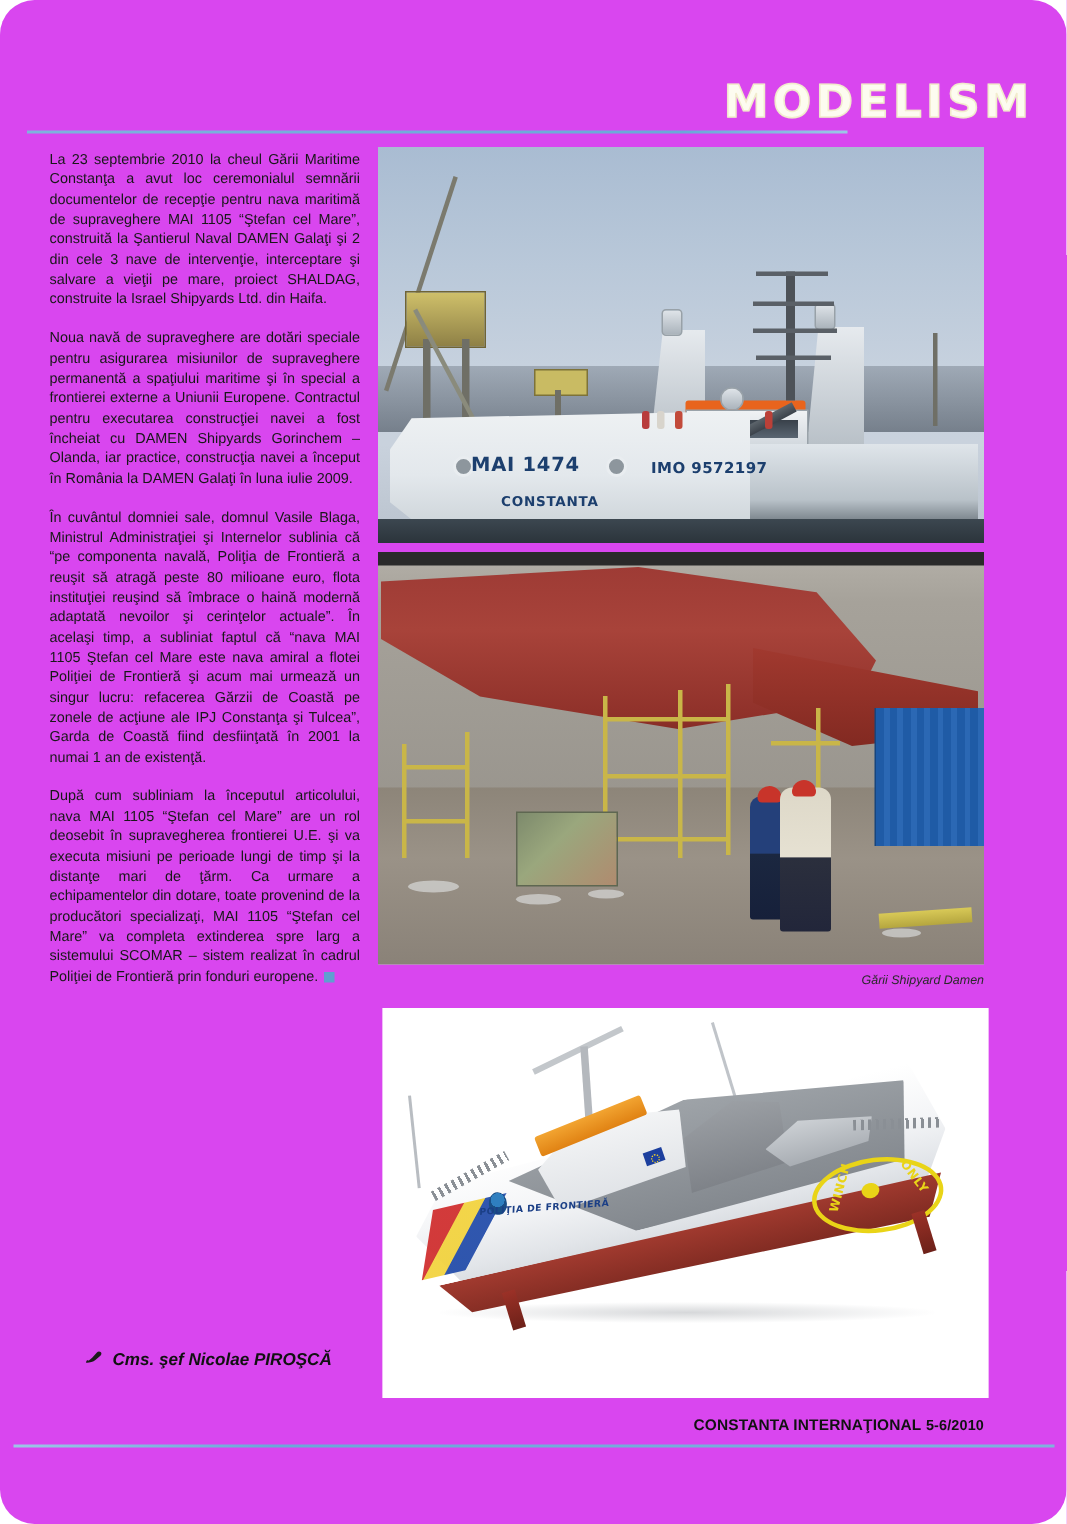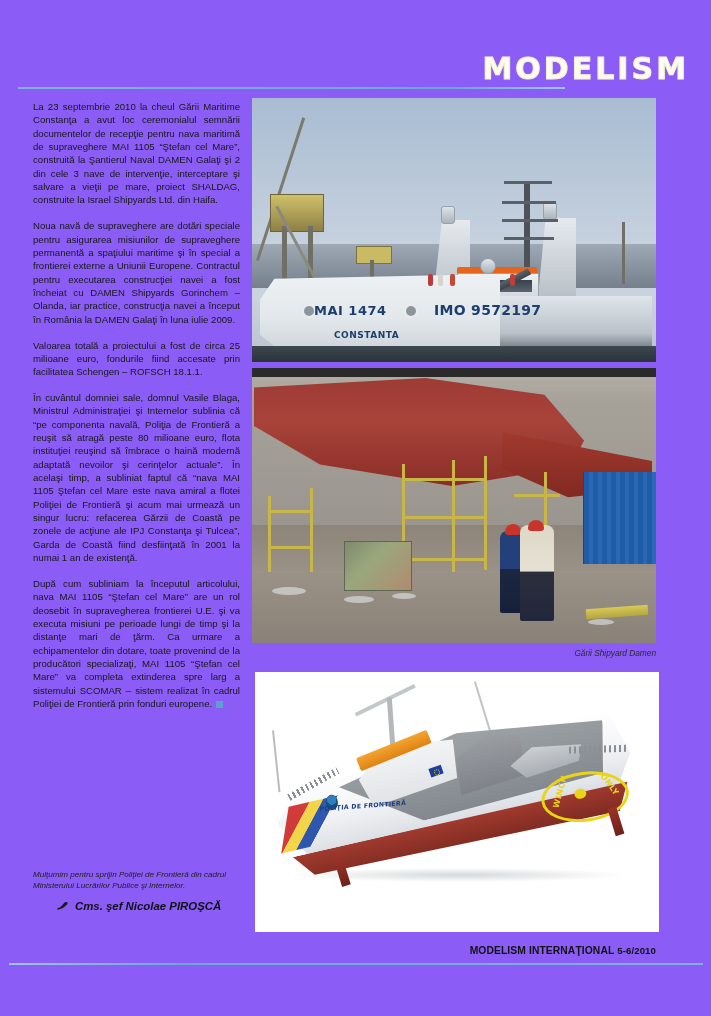--- a/index.html
+++ b/index.html
@@ -13,21 +13,22 @@
     position: relative;
     overflow: hidden;
     font-family: "Liberation Sans", sans-serif;
     color: #1a1a1a;
   }
 
   
   .page {
     position: absolute;
     inset: 0;
-    background: #8b5cf6;
+    background: #d946ef;
+    border-radius: 23px;
   }
 
   
   .masthead {
     position: absolute;
     left: 0;
     top: 52px;
     width: 711px;
     height: 40px;
   }
@@ -194,21 +195,21 @@
   }
   .p1-port {
     position: absolute;
     left: 82px; bottom: 22px;
     font-size: 9px; font-weight: bold; color: #1c3f6e;
     font-family: "DejaVu Sans", sans-serif; letter-spacing: 0.5px;
   }
   .p1-imo {
     position: absolute;
     left: 182px; bottom: 44px;
-    font-size: 14px; font-weight: bold; color: #1c3f6e;
+    font-size: 10px; font-weight: bold; color: #1c3f6e;
     font-family: "DejaVu Sans", sans-serif; letter-spacing: 0.3px;
   }
   .p1-port-hole { position:absolute; width:10px; height:10px; border-radius:50%;
     background:#8d969d; border:2px solid #e9edf0; }
   .p1-super {
     position: absolute; background: linear-gradient(to bottom,#e6eaee,#b9c1c8);
   }
   .p1-bridge-orange {
     position:absolute; left:205px; bottom:86px; width:80px; height:9px;
     background:#e8641d; border-radius:2px 2px 0 0;
@@ -424,26 +425,24 @@
 <div class="page">
 
   <div class="masthead">
     <div class="masthead-word">MODELISM</div>
     <div class="masthead-rule"></div>
   </div>
 
   <div class="column">
     <p class="para">La 23 septembrie 2010 la cheul Gării Maritime Constanţa a avut loc ceremonialul semnării documentelor de recepţie pentru nava maritimă de supraveghere MAI 1105 “Ştefan cel Mare”, construită la Şantierul Naval DAMEN Galaţi şi 2 din cele 3 nave de intervenţie, interceptare şi salvare a vieţii pe mare, proiect SHALDAG, construite la Israel Shipyards Ltd. din Haifa.</p>
     <p class="para">Noua navă de supraveghere are dotări speciale pentru asigurarea misiunilor de supraveghere permanentă a spaţiului maritime şi în special a frontierei externe a Uniunii Europene. Contractul pentru executarea construcţiei navei a fost încheiat cu DAMEN Shipyards Gorinchem – Olanda, iar practice, construcţia navei a început în România la DAMEN Galaţi în luna iulie 2009.</p>
-    <p class="para">Valoarea totală a proiectului a fost de circa 25 milioane euro, fondurile fiind accesate prin facilitatea Schengen – ROFSCH 18.1.1.</p>
     <p class="para">În cuvântul domniei sale, domnul Vasile Blaga, Ministrul Administraţiei şi Internelor sublinia că “pe componenta navală, Poliţia de Frontieră a reuşit să atragă peste 80 milioane euro, flota instituţiei reuşind să îmbrace o haină modernă adaptată nevoilor şi cerinţelor actuale”. În acelaşi timp, a subliniat faptul că “nava MAI 1105 Ştefan cel Mare este nava amiral a flotei Poliţiei de Frontieră şi acum mai urmează un singur lucru: refacerea Gărzii de Coastă pe zonele de acţiune ale IPJ Constanţa şi Tulcea”, Garda de Coastă fiind desfiinţată în 2001 la numai 1 an de existenţă.</p>
     <p class="para"><span>După cum subliniam la începutul articolului, nava MAI 1105 “Ştefan cel Mare” are un rol deosebit în supravegherea frontierei U.E. şi va executa misiuni pe perioade lungi de timp şi la distanţe mari de ţărm. Ca urmare a echipamentelor din dotare, toate provenind de la producători specializaţi, MAI 1105 “Ştefan cel Mare” va completa extinderea spre larg a sistemului SCOMAR – sistem realizat în cadrul Poliţiei de Frontieră prin fonduri europene.</span><span class="endmark"></span></p>
   </div>
 
-  <div class="ack">Mulţumim pentru sprijin Poliţiei de Frontieră din cadrul Ministerului Lucrărilor Publice şi Internelor.</div>
 
   <div class="signature">
     <div class="line1">
       <span class="pen-icon">
         <svg width="11" height="9" viewBox="0 0 11 9">
           <path d="M0.5 7.8 C2 7.2 3.4 6.2 4.6 5.0 L7.6 1.6 C8.2 0.9 9.3 0.7 10.1 1.3 C10.8 1.9 10.8 2.9 10.1 3.6 L6.6 6.6 C5.2 7.8 3 8.4 0.6 8.4 Z" fill="#1b1b1b"></path>
           <path d="M0.3 8.5 L3.2 7.9 L1.0 6.6 Z" fill="#1b1b1b"></path>
         </svg>
       </span>
       <span>Cms. şef Nicolae PIROŞCĂ</span>
@@ -565,17 +564,17 @@
         <div class="p3-rail" style="left:16px; top:34px; width:56px; transform: rotate(-16deg);"></div>
         <div class="p3-rail" style="left:300px; top:64px; width:58px; transform: rotate(11deg);"></div>
 
         <div class="p3-strut" style="left:48px; top:118px; width:9px; height:26px; transform: rotate(-4deg);"></div>
         <div class="p3-strut" style="left:326px; top:128px; width:9px; height:28px; transform: rotate(-4deg);"></div>
       </div>
     </div>
   </div>
 
   <div class="footer-text">
-    <span>MODELISM INTERNAŢIONAL</span><span class="footer-issue">5-6/2010</span>
+    <span>CONSTANTA INTERNAŢIONAL</span><span class="footer-issue">5-6/2010</span>
   </div>
   <div class="footer-rule"></div>
 
 </div>
 
 </body></html>

